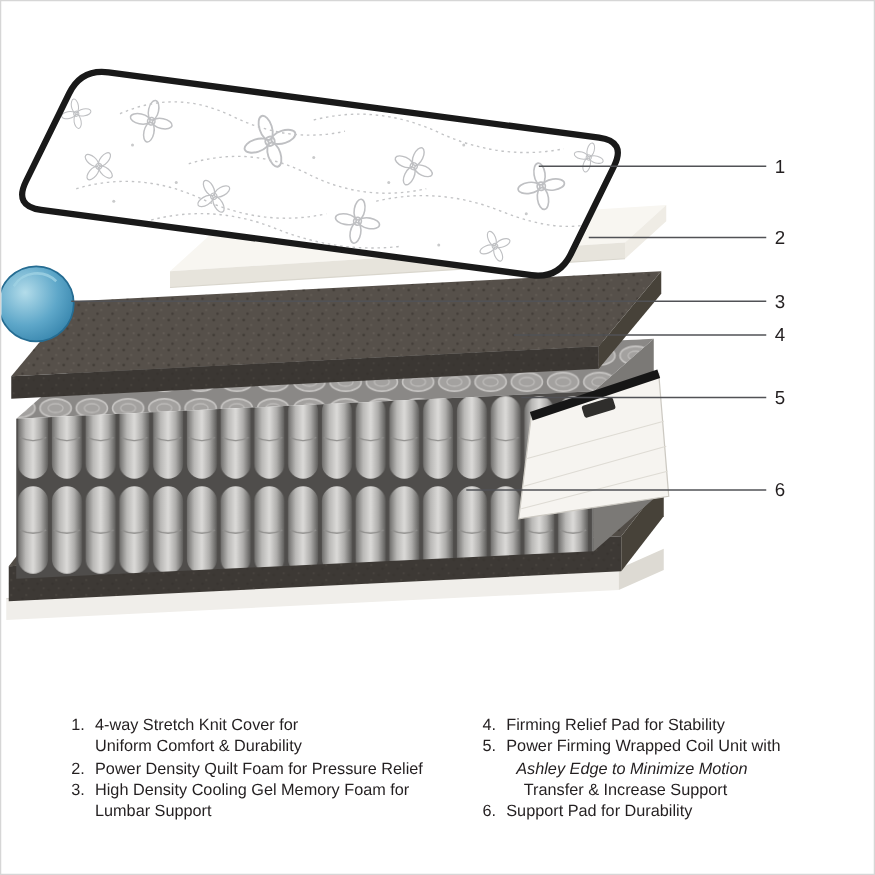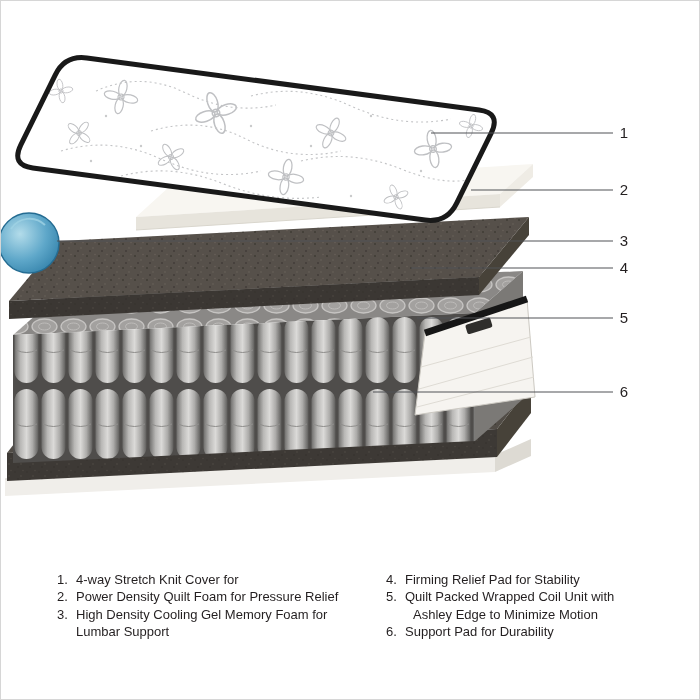--- a/index.html
+++ b/index.html
@@ -13,21 +13,21 @@
     font-family:"Liberation Sans",sans-serif;font-size:15px;fill:#231f20;
   }
   .vine{fill:none;stroke:#c3c4c6;stroke-width:1.1;stroke-dasharray:2 3;}
   .legend{position:absolute;top:570px;left:0;width:700px;font-size:13px;line-height:17.3px;}
   .col{position:absolute;top:0;}
   .col-left{left:56px;width:318px;}
   .col-right{left:385px;width:300px;}
   .row{display:flex;}
   .row .num{width:19px;flex:0 0 19px;}
   .row .txt{display:block;}
-  .row .txt.ind1{padding-left:8px;}
+  .row .txt.ind1{padding-left:8px;font-style:italic;}
   .row .txt.ind2{padding-left:14px;}
 </style>
 </head>
 <body>
 
 <div class="canvas">
 
   <svg class="art" width="700" height="545" viewBox="0 0 700 545">
     <defs>
       <radialGradient id="gelgrad" cx="35%" cy="35%" r="80%">
@@ -175,47 +175,52 @@
     </g>
   </svg>
 
   <div class="legend">
     <div class="col col-left">
       <div class="row">
         <span class="num">1.</span>
         <span class="txt">4-way Stretch Knit Cover for</span>
       </div>
       <div class="row">
+        <span class="num"></span>
+        <span class="txt">Uniform Comfort &amp; Durability</span>
+      </div>
+      <div class="row">
         <span class="num">2.</span>
         <span class="txt">Power Density Quilt Foam for Pressure Relief</span>
       </div>
       <div class="row">
         <span class="num">3.</span>
         <span class="txt">High Density Cooling Gel Memory Foam for</span>
       </div>
       <div class="row">
         <span class="num"></span>
         <span class="txt">Lumbar Support</span>
       </div>
     </div>
     <div class="col col-right">
       <div class="row">
         <span class="num">4.</span>
         <span class="txt">Firming Relief Pad for Stability</span>
       </div>
       <div class="row">
         <span class="num">5.</span>
-        <span class="txt">Quilt Packed Wrapped Coil Unit with</span>
+        <span class="txt">Power Firming Wrapped Coil Unit with</span>
       </div>
       <div class="row">
         <span class="num"></span>
         <span class="txt ind1">Ashley Edge to Minimize Motion</span>
       </div>
       <div class="row">
         <span class="num"></span>
+        <span class="txt ind2">Transfer &amp; Increase Support</span>
       </div>
       <div class="row">
         <span class="num">6.</span>
         <span class="txt">Support Pad for Durability</span>
       </div>
     </div>
   </div>
 
 </div>
 

